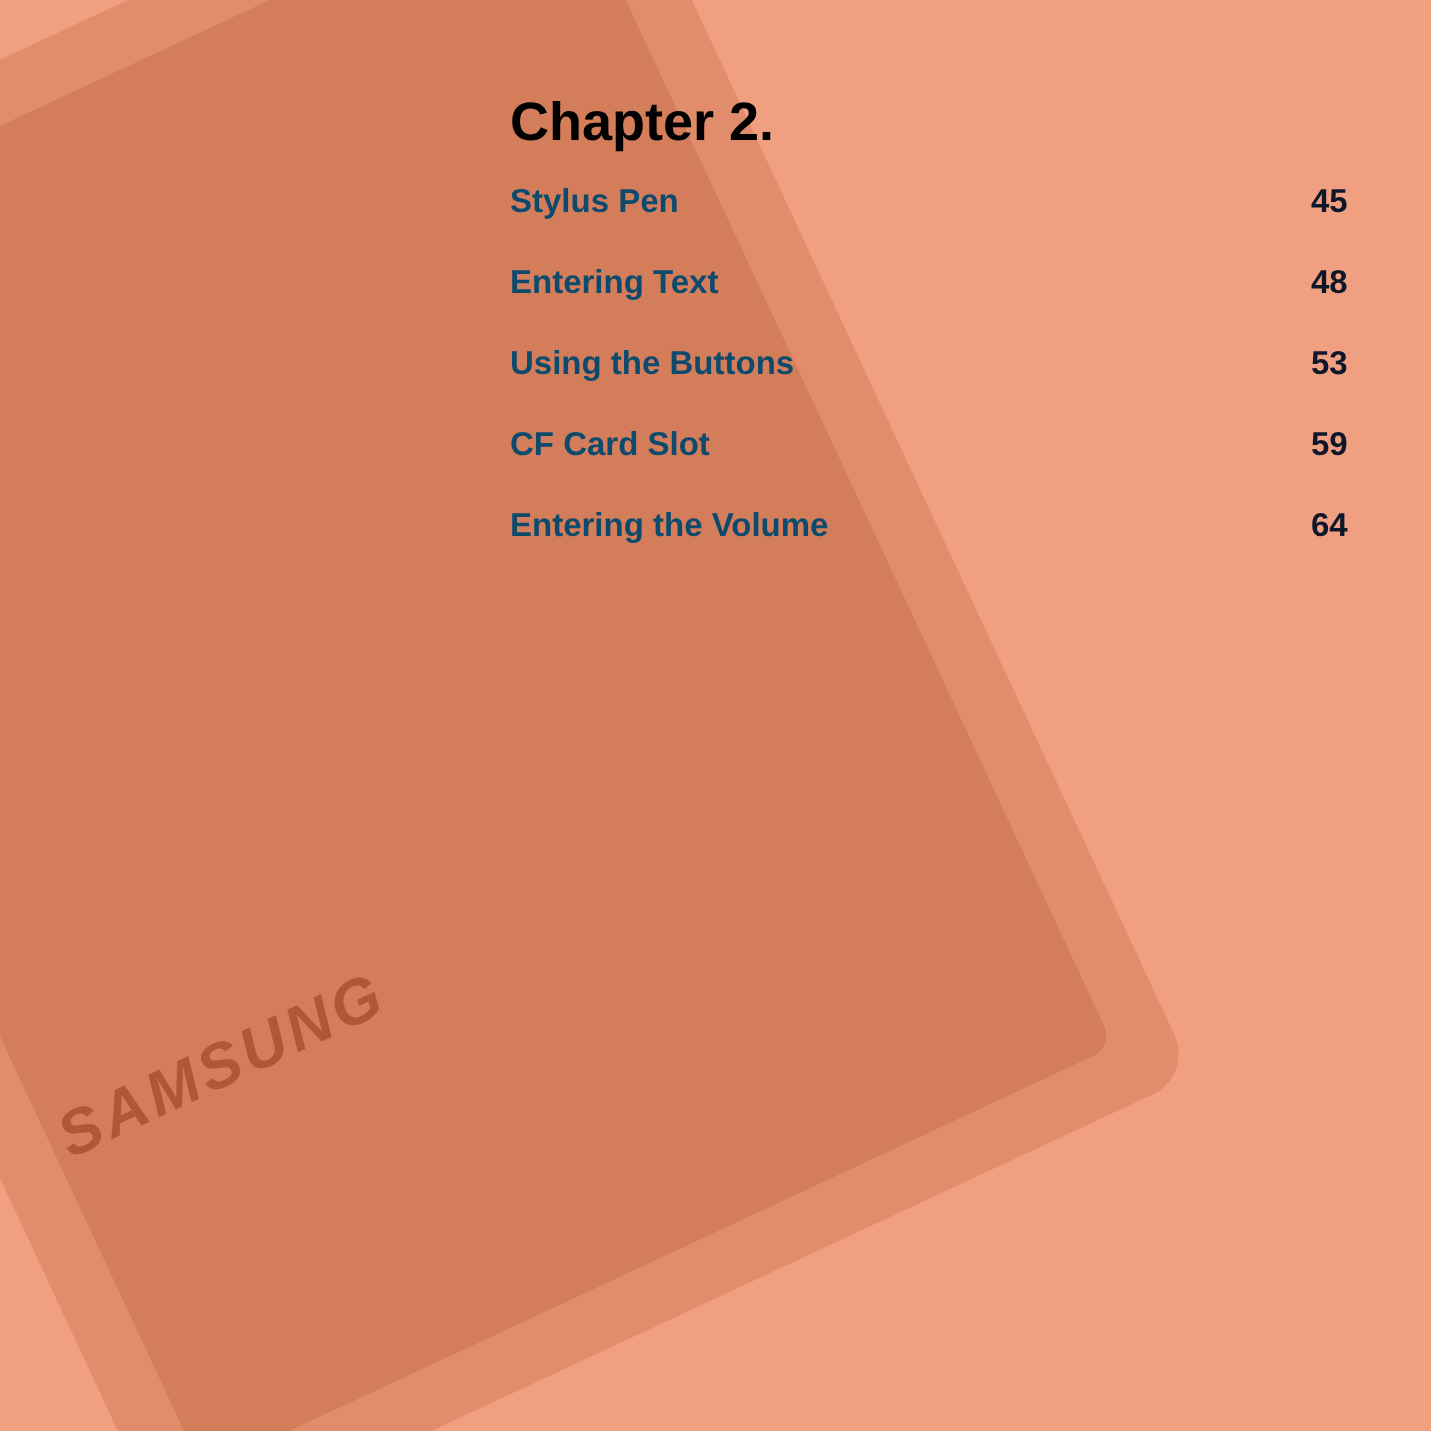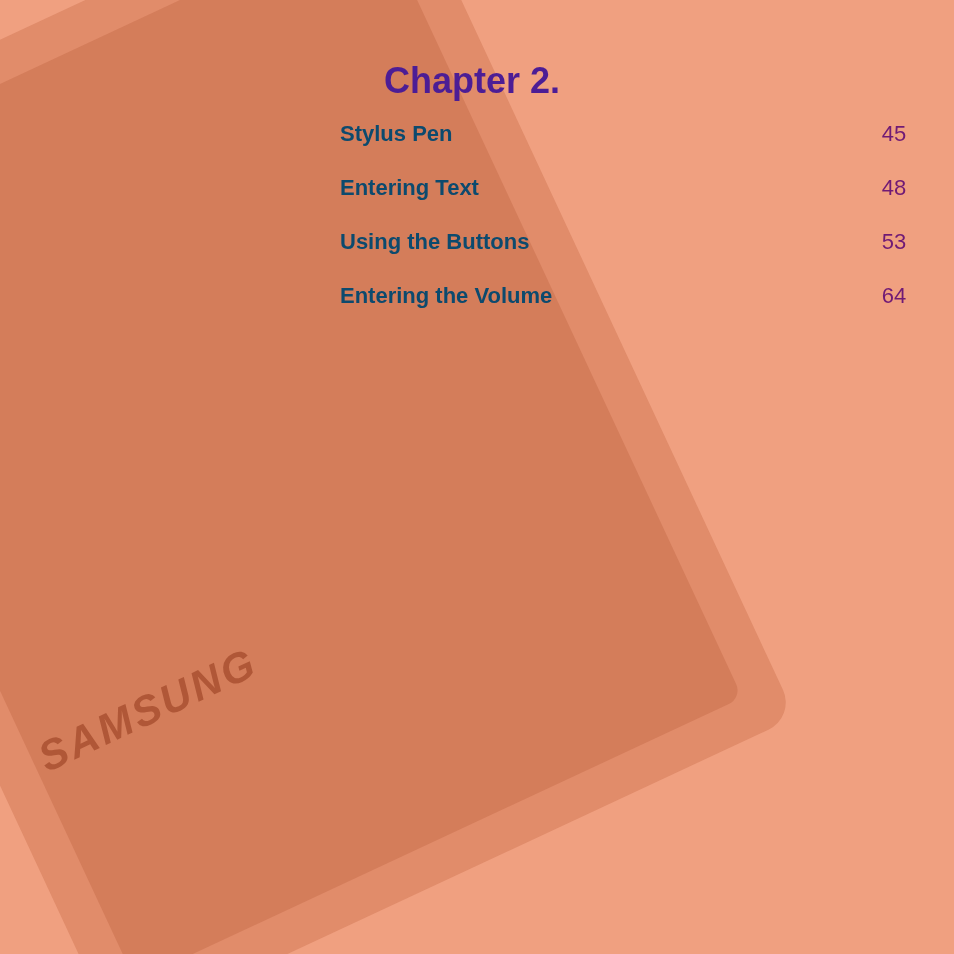--- a/index.html
+++ b/index.html
@@ -68,23 +68,22 @@
       position: absolute;
       top: 60px;
       left: 340px;
       right: 40px;
       z-index: 10;
     }
 
     .chapter-label {
       font-size: 36px;
       font-weight: bold;
-      color: #4c1d95;
+      color: #000000;
       margin-bottom: 5px;
-      margin-left: 44px;
     }
 
     .chapter-title {
       font-size: 52px;
       font-weight: 900;
       color: #1a1a1a;
       margin-bottom: 45px;
       line-height: 1.1;
     }
 
@@ -96,24 +95,24 @@
     }
 
     .toc-item-label {
       font-size: 22px;
       font-weight: bold;
       color: #0c4a6e;
     }
 
     .toc-item-page {
       font-size: 22px;
-      font-weight: normal;
-      color: #701a75;
+      font-weight: bold;
+      color: #0f172a;
       min-width: 40px;
-      text-align: center;
+      text-align: left;
     }
   </style>
 </head>
 <body>
 
 <div class="background"></div>
 
 <div class="device-silhouette">
   <div class="device-inner"></div>
 </div>
@@ -131,17 +130,21 @@
       </div>
       <div class="toc-row">
         <span class="toc-item-label">Entering Text</span>
         <span class="toc-item-page">48</span>
       </div>
       <div class="toc-row">
         <span class="toc-item-label">Using the Buttons</span>
         <span class="toc-item-page">53</span>
       </div>
       <div class="toc-row">
+        <span class="toc-item-label">CF Card Slot</span>
+        <span class="toc-item-page">59</span>
+      </div>
+      <div class="toc-row">
         <span class="toc-item-label">Entering the Volume</span>
         <span class="toc-item-page">64</span>
       </div>
     </div>
 </div>
 
 </body></html>

